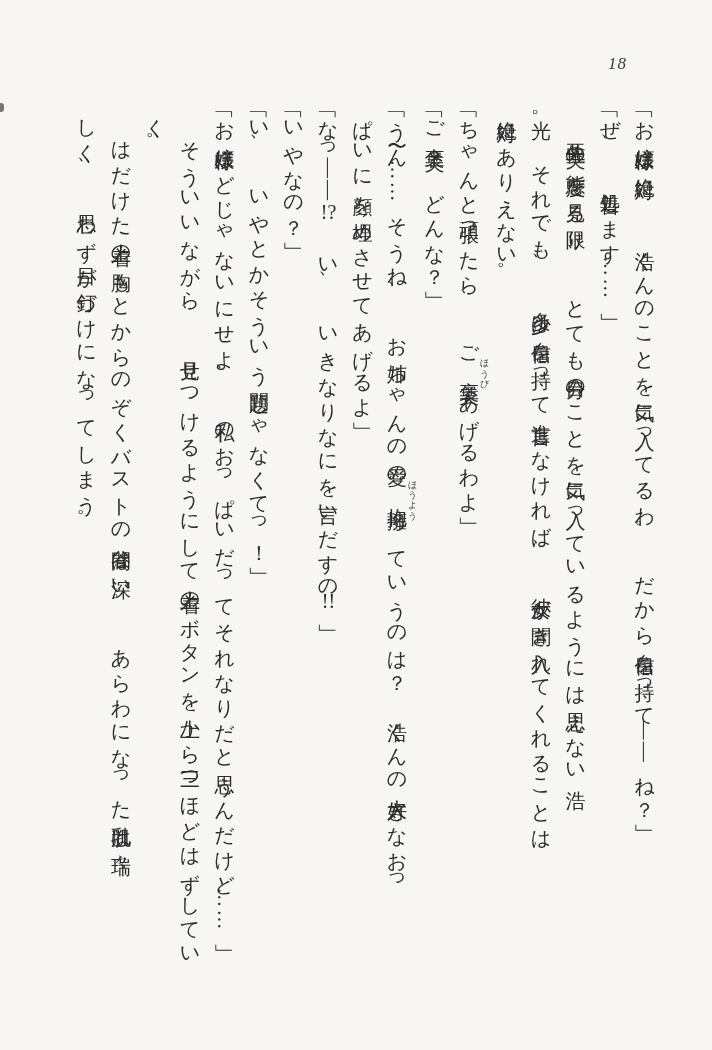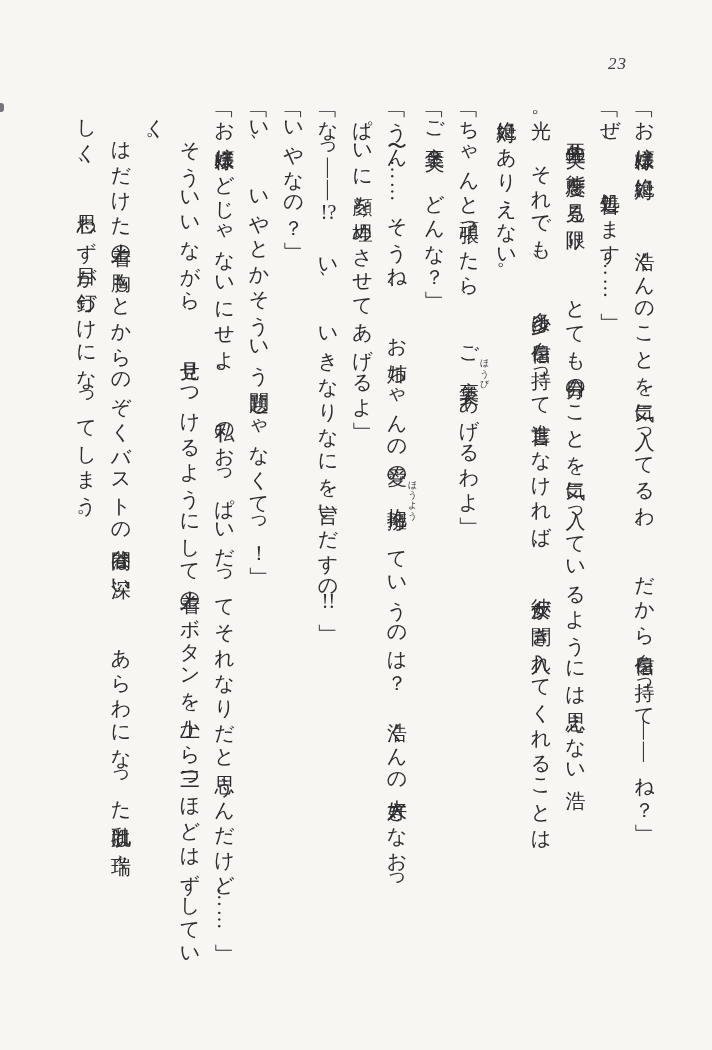--- a/index.html
+++ b/index.html
@@ -53,21 +53,21 @@
   rt {
     font-size: 9px;
     letter-spacing: 0;
     color: #3a3a3e;
   }
 </style>
 </head>
 <body>
 
 <div class="book-page" style="--bg: #f7f6f2; --fg: #2d2d30;">
-  <div class="page-number">23</div>
+  <div class="page-number">18</div>
   <div class="scan-speck"></div>
   <div class="text-block" id="text-block">
       <p>「お嬢様は絶対に、　浩くんのことを気に入ってるわ。　だから自信を持って――ね？」</p>
       <p>「ぜ、　善処します……」</p>
       <p>　亜佐美の態度を見る限り、　とても自分のことを気に入っているようには思えない浩</p>
       <p>光。　それでも、　多少は自信を持って進言しなければ、　彼女が聞き入れてくれることは</p>
       <p>絶対にありえない。</p>
       <p>「ちゃんと頑張ったら、　ご<ruby>褒美<rt>ほうび</rt></ruby>あげるわよ」</p>
       <p>「ご褒美？　どんな？」</p>
       <p>「う〜ん……そうね、　お姉ちゃんの愛の<ruby>抱擁<rt>ほうよう</rt></ruby>っていうのは？　浩くんの大好きなおっ</p>

